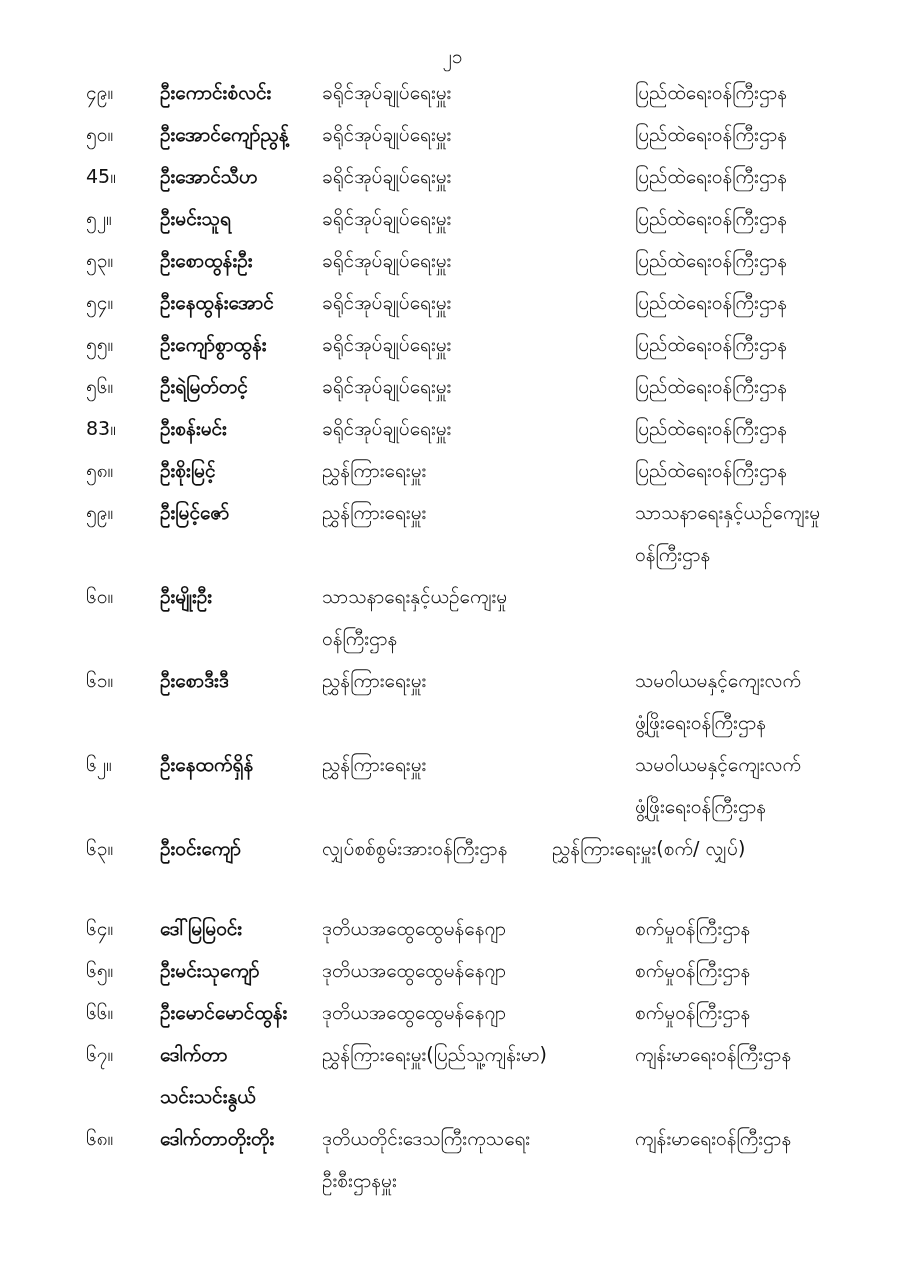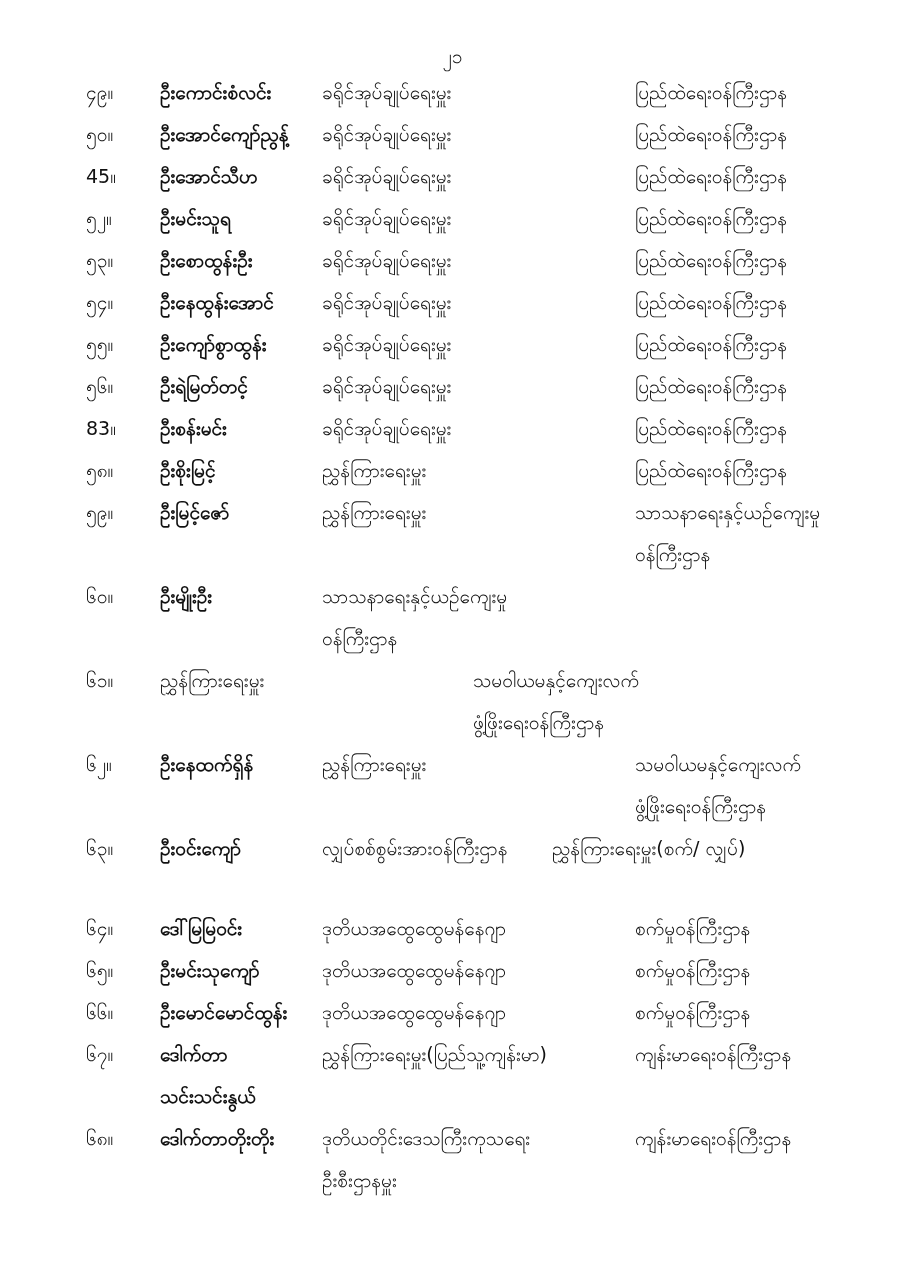--- a/index.html
+++ b/index.html
@@ -136,20 +136,21 @@
 
     <div class="row">
       <div class="cell c-num">၆၀။</div>
       <div class="cell c-name">ဦးမျိုးဦး</div>
       <div class="cell c-min">သာသနာရေးနှင့်ယဉ်ကျေးမှု
 ဝန်ကြီးဌာန</div>
     </div>
 
     <div class="row">
       <div class="cell c-num">၆၁။</div>
+      <div class="cell c-name">ဦးစောဒီးဒီ</div>
       <div class="cell c-pos">ညွှန်ကြားရေးမှူး</div>
       <div class="cell c-min">သမဝါယမနှင့်ကျေးလက်
 ဖွံ့ဖြိုးရေးဝန်ကြီးဌာန</div>
     </div>
 
     <div class="row">
       <div class="cell c-num">၆၂။</div>
       <div class="cell c-name">ဦးနေထက်ရှိန်</div>
       <div class="cell c-pos">ညွှန်ကြားရေးမှူး</div>
       <div class="cell c-min">သမဝါယမနှင့်ကျေးလက်

